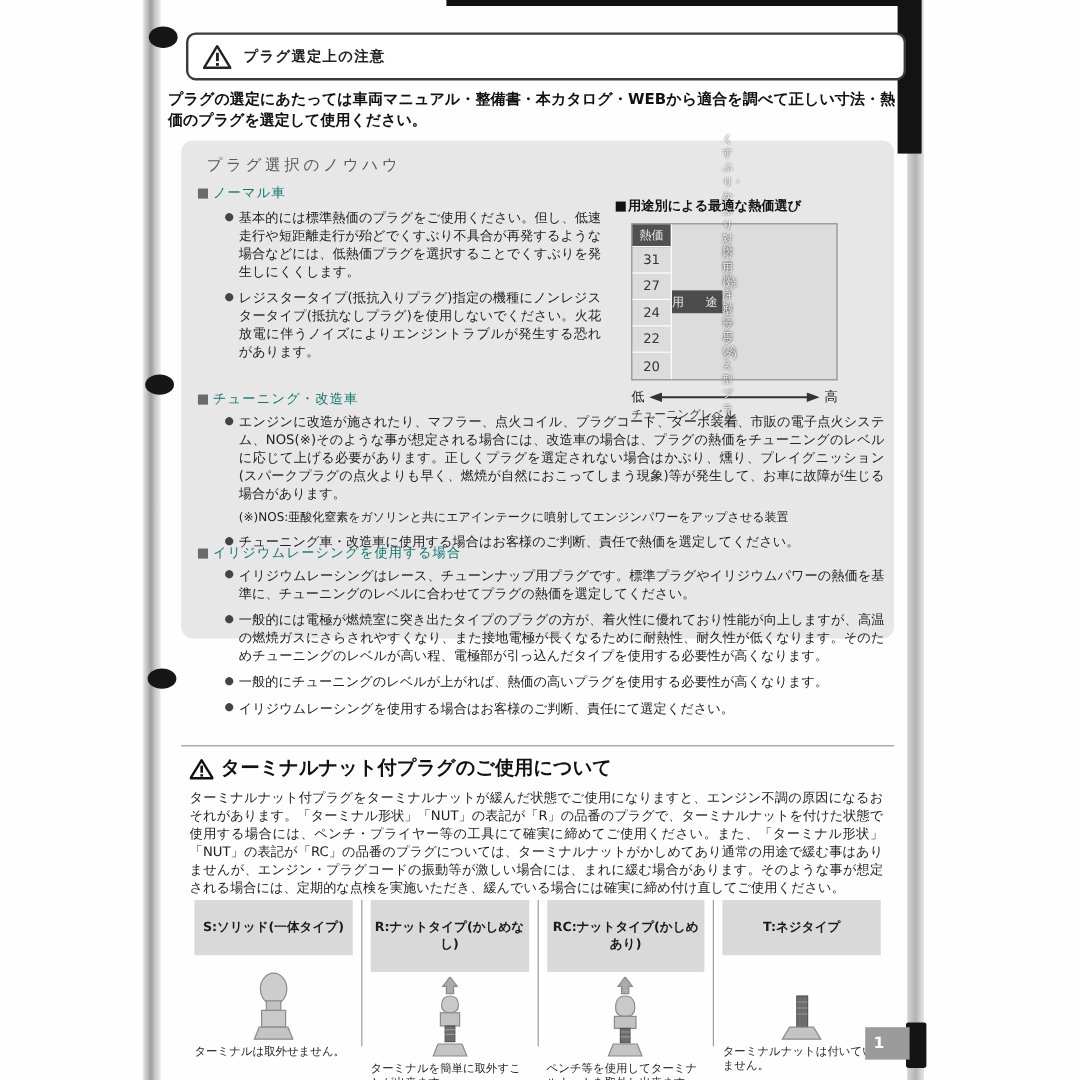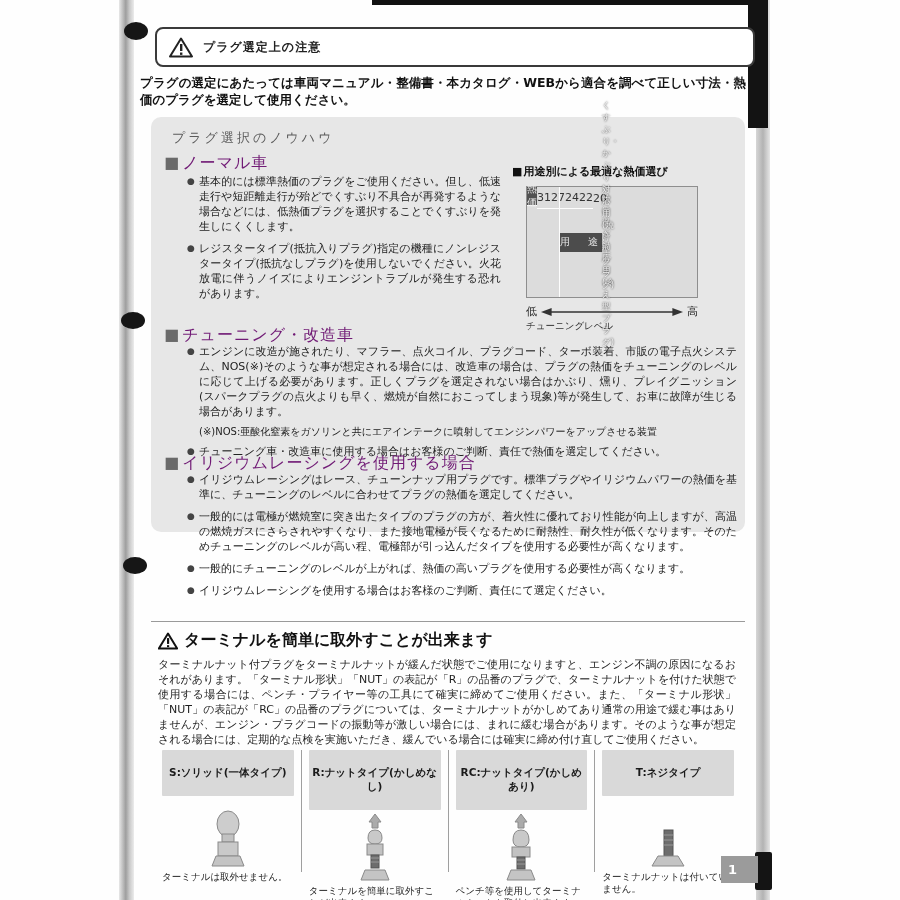--- a/index.html
+++ b/index.html
@@ -24,40 +24,40 @@
               border:2px solid #3a3a3a; border-radius:8px; background:#fff;
               display:flex; align-items:center; gap:10px; padding-left:12px; }
   .warn-title { font-size:12px; font-weight:bold; color:#222; letter-spacing:1px; }
   .intro { position:absolute; left:140px; top:74px; width:606px; font-size:12.5px; font-weight:bold;
            line-height:17px; color:#111; text-align:justify; }
 
   
   .kh-box { position:absolute; left:151px; top:117px; width:594px; height:415px;
             background:#e7e7e7; border-radius:10px; }
   .kh-title { position:absolute; left:21px; top:12px; font-size:13px; color:#5b5b5b; letter-spacing:3px; }
-  .sec-head { position:absolute; font-size:16px; color:#701a75; letter-spacing:1px; }
+  .sec-head { position:absolute; font-size:11px; color:#0f766e; letter-spacing:1px; }
   .sec-head::before { content:"■"; margin-right:2px; color:#6a6a6a; }
   .sh-normal { left:13px; top:36px; }
   .sh-tuning { left:13px; top:208px; }
   .sh-iridium { left:13px; top:336px; }
 
   .bullets { position:absolute; font-size:11px; line-height:15px; color:#222; text-align:justify; }
   .bl-narrow { left:36px; top:57px;  width:314px; }
   .bl-tuning { left:36px; top:227px; width:550px; }
   .bl-iridium{ left:36px; top:355px; width:550px; }
   .bullet { position:relative; padding-left:12px; margin-bottom:7px; }
   .bullet::before { content:"●"; position:absolute; left:0; top:0; font-size:9px; color:#444; }
   .note { padding-left:12px; margin:-2px 0 5px 0; font-size:10px; color:#222; }
 
   
   .heat { position:absolute; left:361px; top:47px; width:196px; }
   .heat-title { font-size:11px; font-weight:bold; color:#111; }
   .heat-title::before { content:"■"; margin-right:1px; }
   .heat-grid { margin-top:7px; margin-left:14px; width:172px; border:1px solid #8e8e8e; display:flex; background:#dcdcdc; }
-  .hg-left { width:32px; display:flex; }
+  .hg-left { width:32px; display:flex; flex-direction:column; }
   .hg-left .hc { height:22px; display:flex; align-items:center; justify-content:center;
                  font-size:11px; color:#333; border-bottom:1px solid #fdfdfd; }
   .hg-left .hc:last-child { border-bottom:none; }
   .hg-left .hc.hhead { height:19px; background:#515151; color:#e8e8e8; font-size:10px; }
   .hg-right { width:138px; display:flex; border-left:1px solid #fdfdfd;align-items:center; }
   .hg-right .hhead { height:19px; background:#4c4c4c; color:#e8e8e8; font-size:10px;
                      display:flex; align-items:center; justify-content:center; letter-spacing:4px; }
   .hg-use { position:relative; height:110px;
             background:linear-gradient(135deg,#3f3f3f 0%,#6e6e6e 28%,#f1f1f1 48%,#8f8f8f 62%,#2e2e2e 100%); }
   .use-top, .use-bot { position:absolute; left:0; width:100%; text-align:center;
@@ -169,21 +169,21 @@
     </div>
   </div>
 
   <div class="divider"></div>
   <div class="term-head">
     <svg width="20" height="18" viewBox="0 0 24 21">
       <path d="M12 1.5 L23 19.5 L1 19.5 Z" fill="none" stroke="#111" stroke-width="2.4" stroke-linejoin="round"></path>
       <rect x="10.8" y="7" width="2.6" height="7" fill="#111"></rect>
       <rect x="10.8" y="15.5" width="2.6" height="2.4" fill="#111"></rect>
     </svg>
-    <span class="term-title">ターミナルを簡単に取外すことが出来ます</span>
+    <span class="term-title">ターミナルナット付プラグのご使用について</span>
   </div>
   <p class="term-body">ターミナルナット付プラグをターミナルナットが緩んだ状態でご使用になりますと、エンジン不調の原因になるおそれがあります。「ターミナル形状」「NUT」の表記が「R」の品番のプラグで、ターミナルナットを付けた状態で使用する場合には、ペンチ・プライヤー等の工具にて確実に締めてご使用ください。また、「ターミナル形状」「NUT」の表記が「RC」の品番のプラグについては、ターミナルナットがかしめてあり通常の用途で緩む事はありませんが、エンジン・プラグコードの振動等が激しい場合には、まれに緩む場合があります。そのような事が想定される場合には、定期的な点検を実施いただき、緩んでいる場合には確実に締め付け直してご使用ください。</p>
 
   <div class="types">
 
     <div class="tcol">
       <div class="tchip">S:ソリッド(一体タイプ)</div>
       <div class="tfig">
         <svg width="56" height="62" viewBox="0 0 56 62">
           <ellipse cx="28" cy="18" rx="11" ry="13" fill="#cdcdcd" stroke="#8a8a8a"></ellipse>

